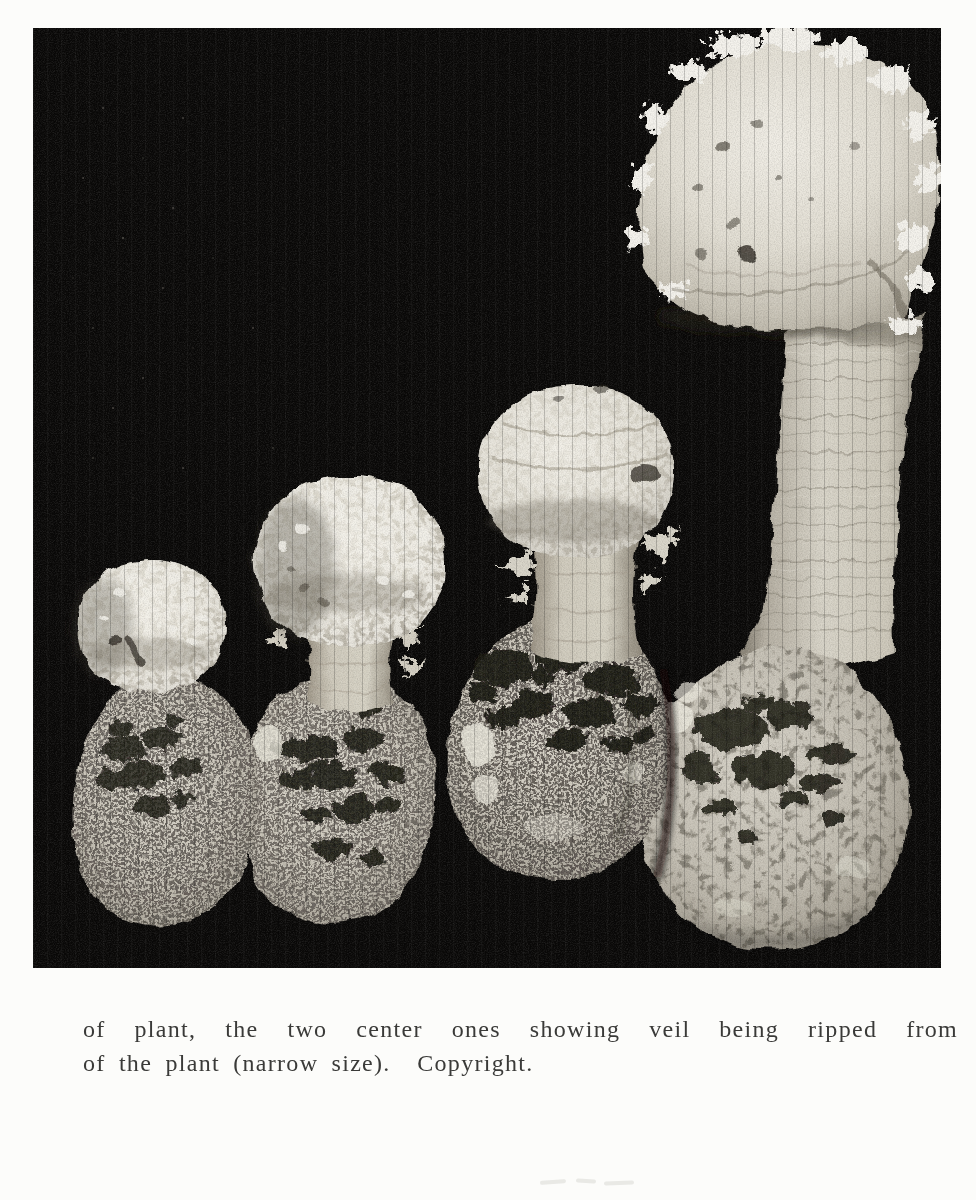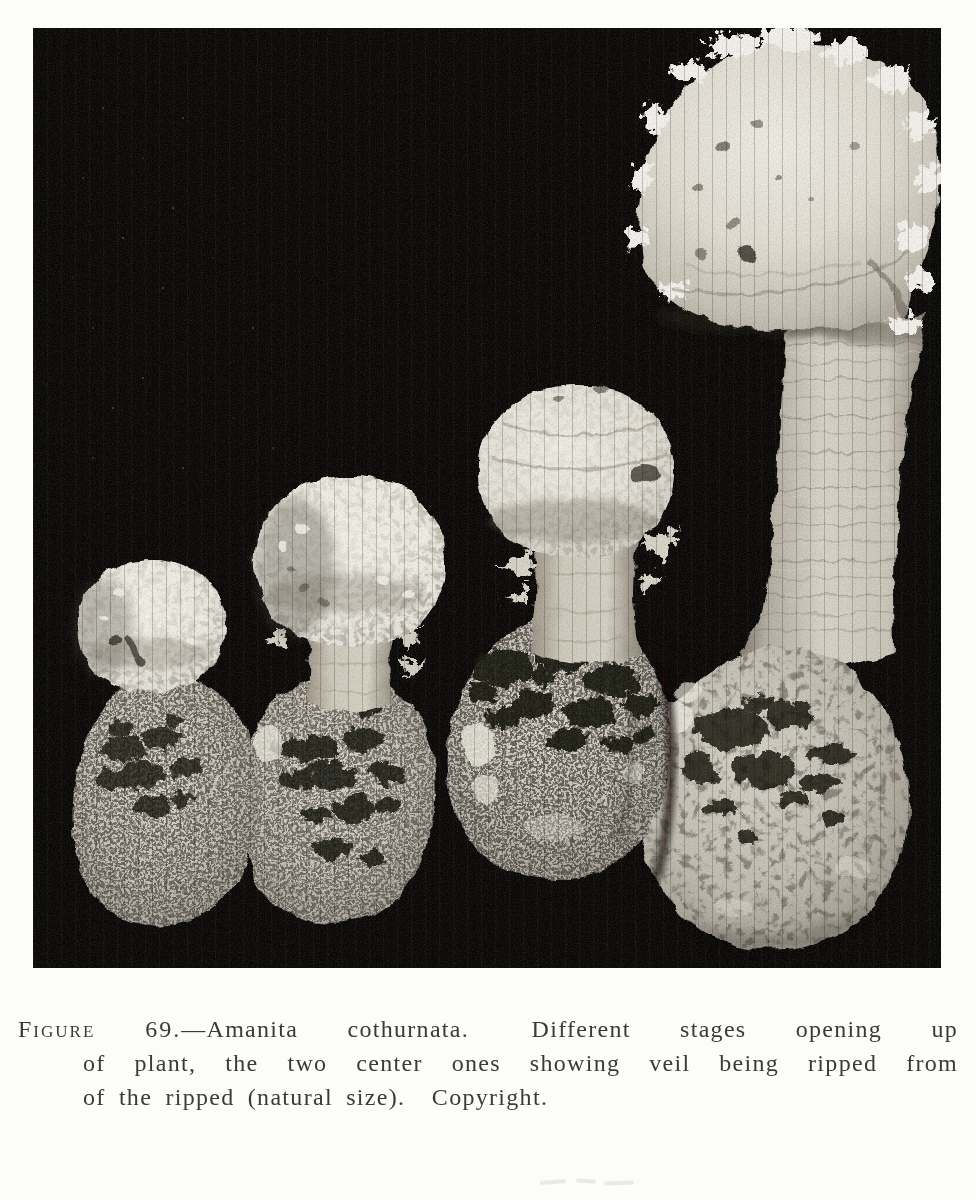--- a/index.html
+++ b/index.html
@@ -422,22 +422,21 @@
       </g>
 
       <rect x="0" y="0" width="908" height="940" fill="url(#vlines)"></rect>
       <rect x="0" y="0" width="908" height="940" filter="url(#grainW)" opacity="0.08"></rect>
       <rect x="0" y="0" width="908" height="940" filter="url(#grainD)" opacity="0.08"></rect>
     </svg>
   </div>
 
   <figure style="margin:0;">
     <figcaption class="caption">
-      <div class="cap-line"><span class="figlabel">Figure 69.</span><span>—Amanita cothurnata.  Different stages opening up</span></div>
       <div class="cap-line indent">of plant, the two center ones showing veil being ripped from</div>
-      <div class="cap-line indent nojust">of the ripped (natural size).  Copyright.</div>
+      <div class="cap-line indent nojust">of the plant (narrow size).  Copyright.</div>
     </figcaption>
   </figure>
 
   <div class="bleed b1"></div>
   <div class="bleed b2"></div>
   <div class="bleed b3"></div>
 </div>
 
 </body></html>

